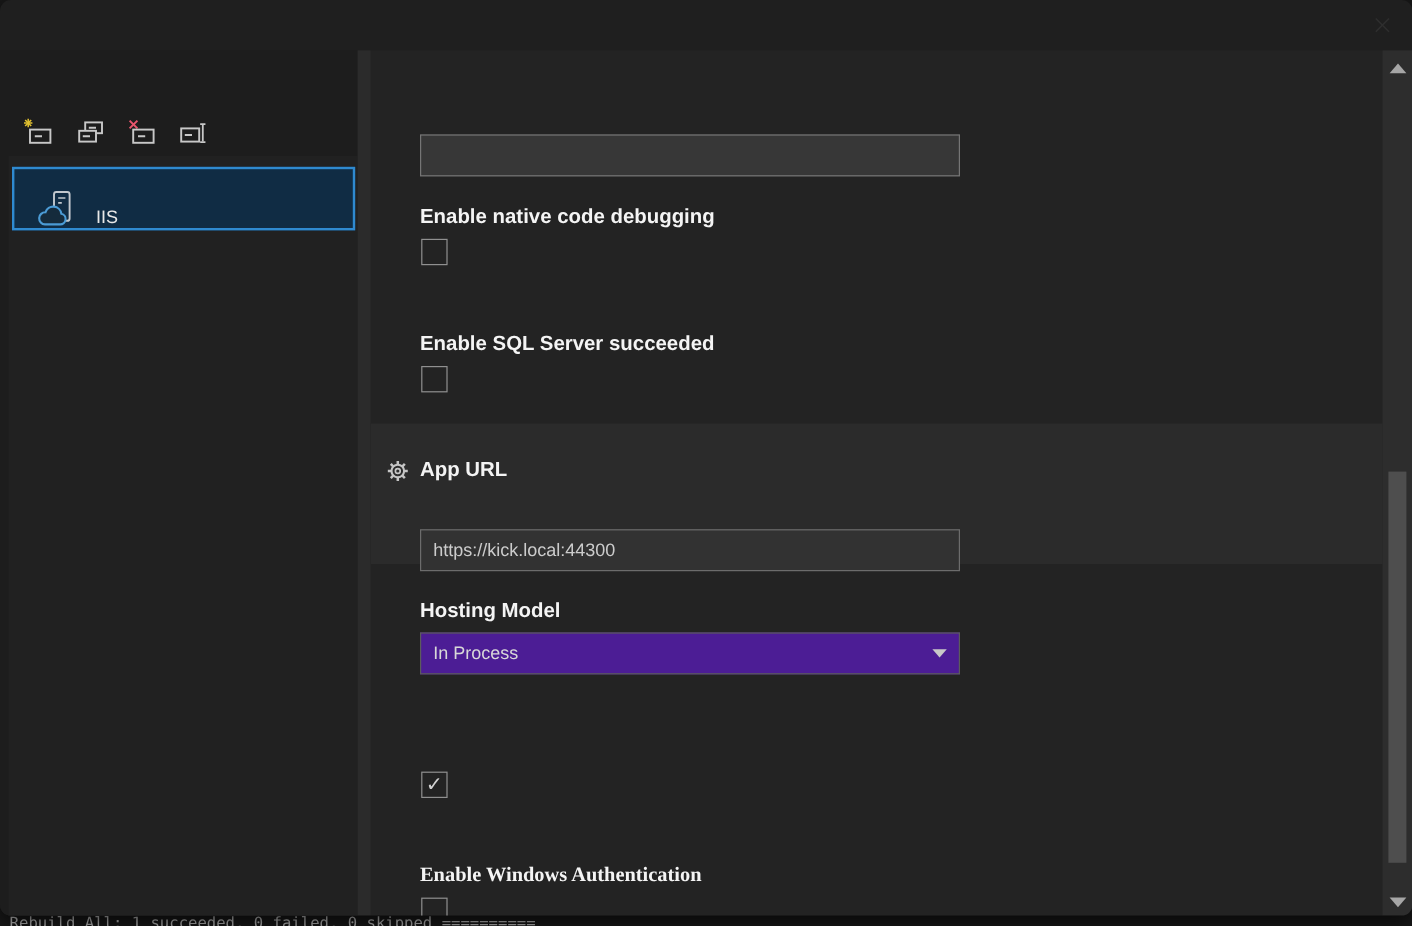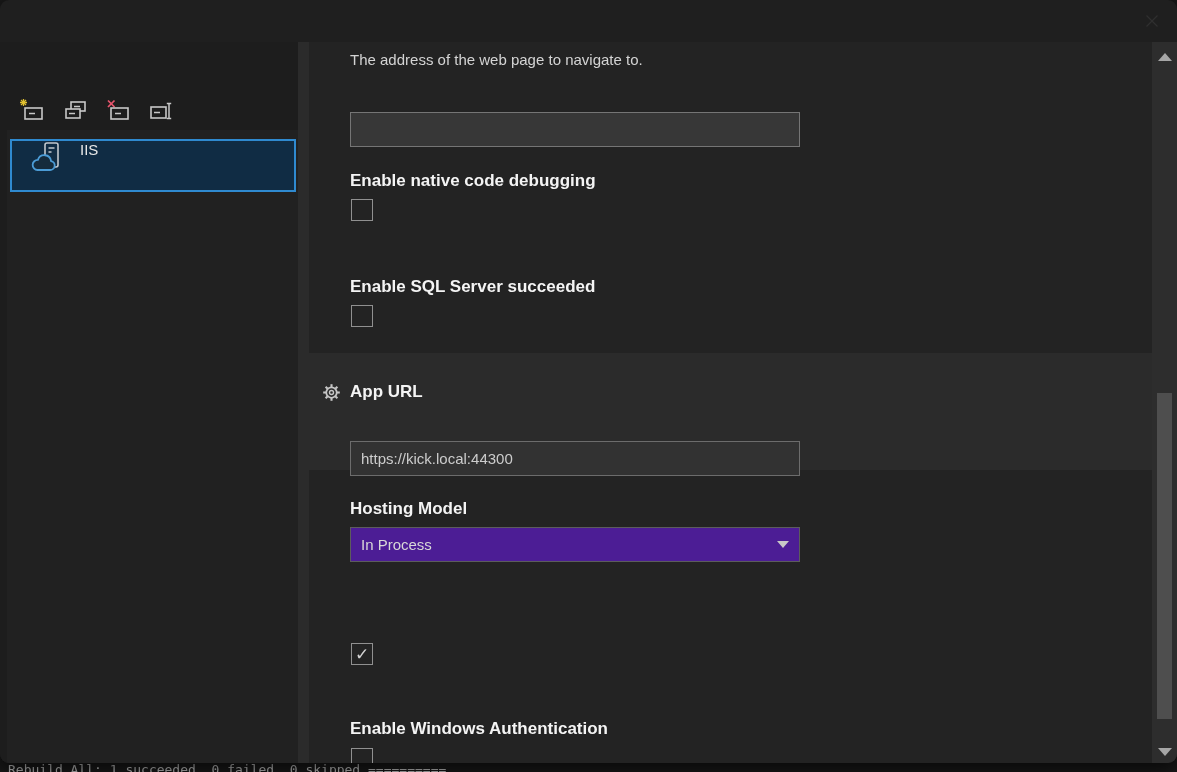--- a/index.html
+++ b/index.html
@@ -26,21 +26,21 @@
   
   .sidebar { position:absolute; left:0; top:42px; width:298px; height:721px;
     background:#1D1D1D; }
   .sidebar-list { position:absolute; left:7px; top:88px; width:291px; height:665px;
     background:#212121; }
   .toolbar { position:absolute; left:18px; top:55px; display:flex; gap:16px; }
   .tb-btn { width:27px; height:26px; display:flex; align-items:center;
     justify-content:center; cursor:pointer; }
 
   .profile-item { position:absolute; left:10px; top:97px; width:286px; height:53px;
-    border:2px solid #2F8AD0; background:#102C44; display:flex; align-items:flex-start;
+    border:2px solid #2F8AD0; background:#102C44; display:flex; align-items:flex-end;
     padding-left:17px; gap:13px; cursor:pointer; }
   .profile-item .plabel { font-size:15px; color:#E8E8E8; }
 
   .splitter { position:absolute; left:298px; top:42px; width:11px; height:721px;
     background:#2B2B2B; cursor:col-resize; }
 
   
   .main { position:absolute; left:309px; top:42px; width:843px; height:721px;
     background:#232323; }
   .band { position:absolute; left:0; top:311px; width:843px; height:117px;
@@ -153,21 +153,20 @@
       </svg>
       <span class="plabel">IIS</span>
     </div>
   </div>
 
   <div class="splitter"></div>
 
   <div class="main">
     <div class="band"></div>
 
-    <div class="desc">The address of the web page to navigate to.</div>
     <input class="txt-input" style="top: 40px;" type="text" value="">
 
     <div class="lbl" style="left:41px; top:129px;">Enable native code debugging</div>
     <div class="checkbox" style="top:157px;">
       <span class="mark"></span>
     </div>
 
     <div class="lbl" style="left:41px; top:235px;">Enable SQL Server succeeded</div>
     <div class="checkbox" style="top:263px;">
       <span class="mark"></span>
@@ -195,21 +194,21 @@
     <div class="lbl" style="left:41px; top:457px;">Hosting Model</div>
     <div class="select-box">
       <span class="sel-text">In Process</span>
       <span class="sel-arrow"></span>
     </div>
 
     <div class="checkbox" style="top:601px;">
       <span class="mark">✓</span>
     </div>
 
-    <div class="lbl" style="left:41px; top:677px;">Enable Windows Authentication</div>
+    <div class="lbl" style="left:41px; top:677px;font-family:Liberation Serif, serif;">Enable Windows Authentication</div>
     <div class="checkbox" style="top:706px;">
       <span class="mark"></span>
     </div>
   </div>
 
   <div class="scrollbar">
     <div class="sb-up"></div>
     <div class="sb-thumb"></div>
     <div class="sb-down"></div>
   </div>

